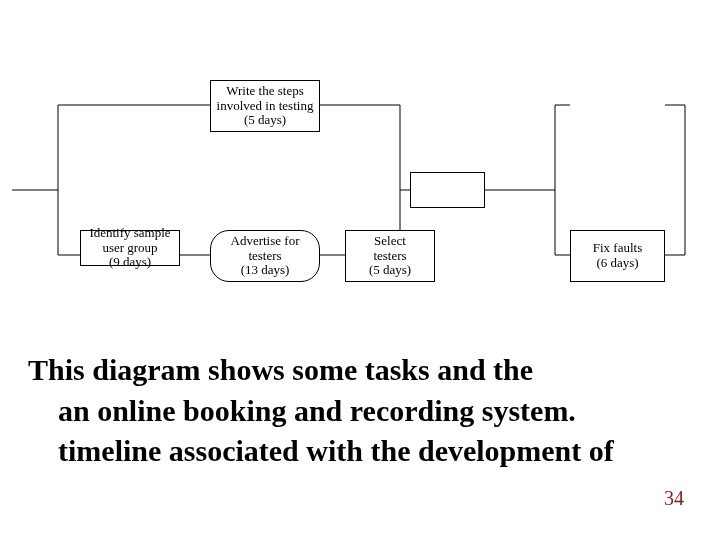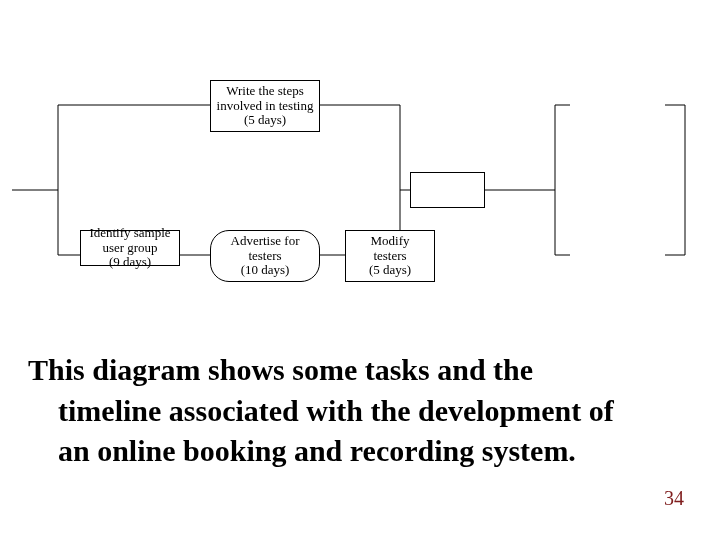--- a/index.html
+++ b/index.html
@@ -88,30 +88,34 @@
 
   <div class="box" style="left:80px; top:230px; width:100px; height:36px;">
     <span>Identify sample</span>
     <span>user group</span>
     <span>(9 days)</span>
   </div>
 
   <div class="box" style="left:210px; top:230px; width:110px; height:52px;border-radius:19px;">
     <span>Advertise for</span>
     <span>testers</span>
-    <span>(10 days)</span>
+    <span>(13 days)</span>
   </div>
 
   <div class="box" style="left:345px; top:230px; width:90px; height:52px;">
-    <span>Modify</span>
+    <span>Select</span>
     <span>testers</span>
     <span>(5 days)</span>
   </div>
 
+  <div class="box" style="left:570px; top:230px; width:95px; height:52px;">
+    <span>Fix faults</span>
+    <span>(6 days)</span>
+  </div>
 
   <div class="caption">
     <span>This diagram shows some tasks and the</span>
+    <span class="indent">an  online booking and recording system.</span>
     <span class="indent">timeline associated with the development of</span>
-    <span class="indent">an  online booking and recording system.</span>
   </div>
 
   <div class="pagenum">34</div>
 </div>
 
 </body></html>

